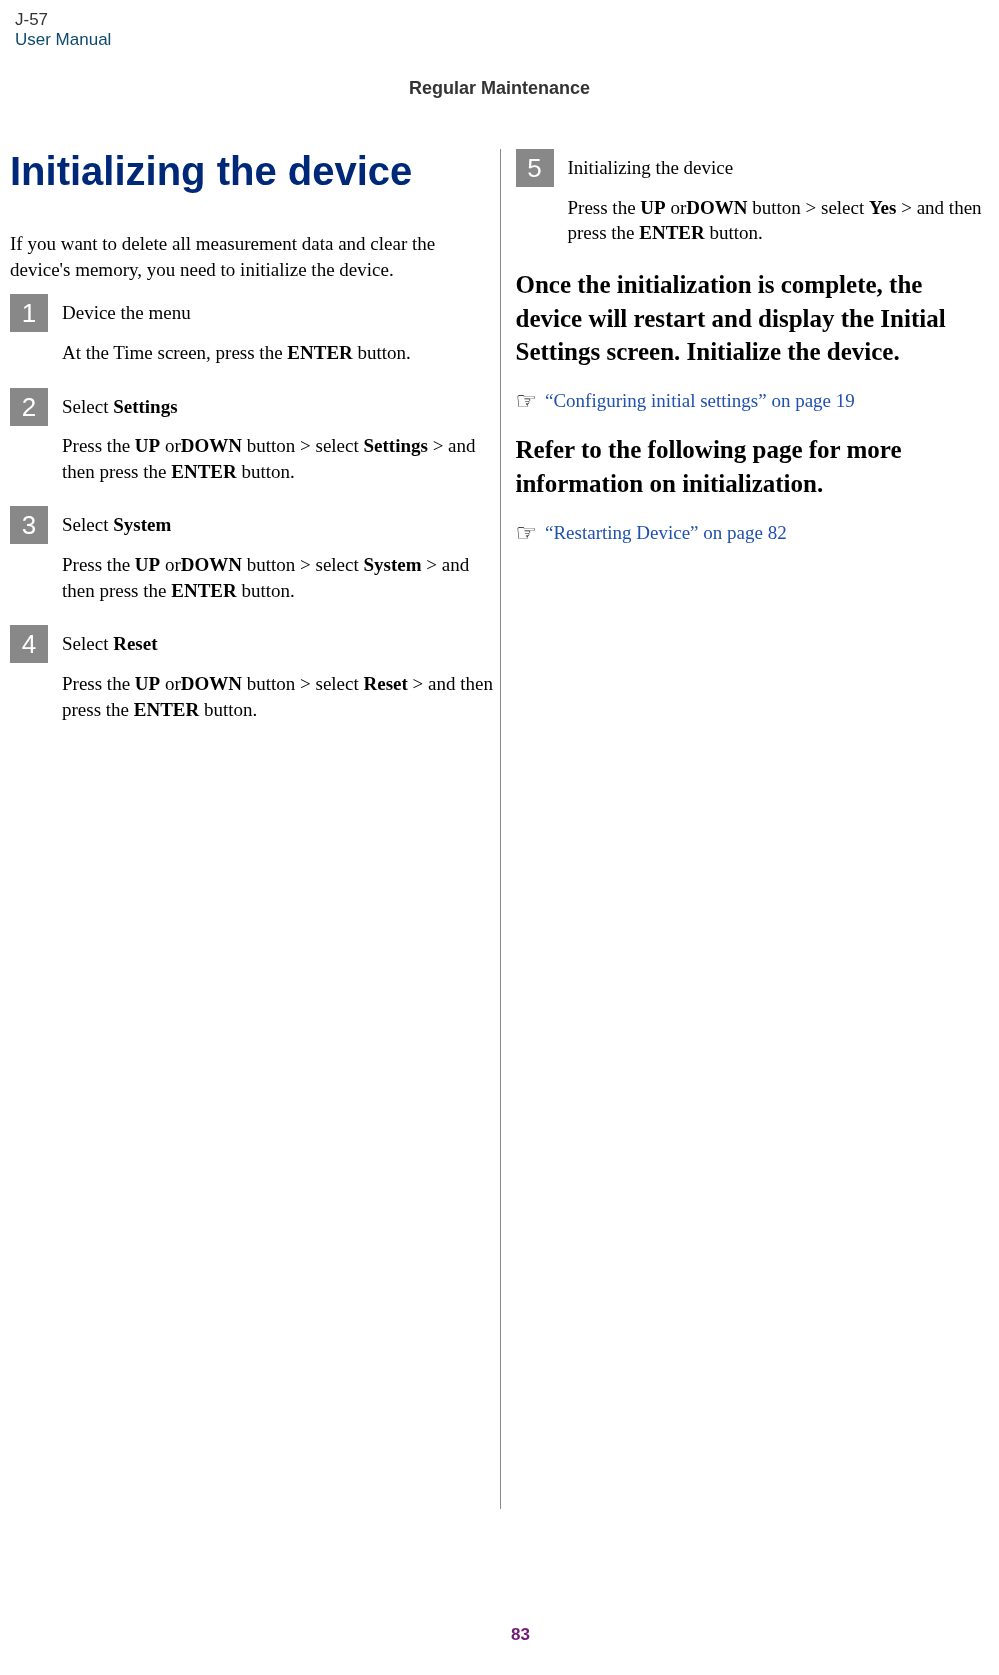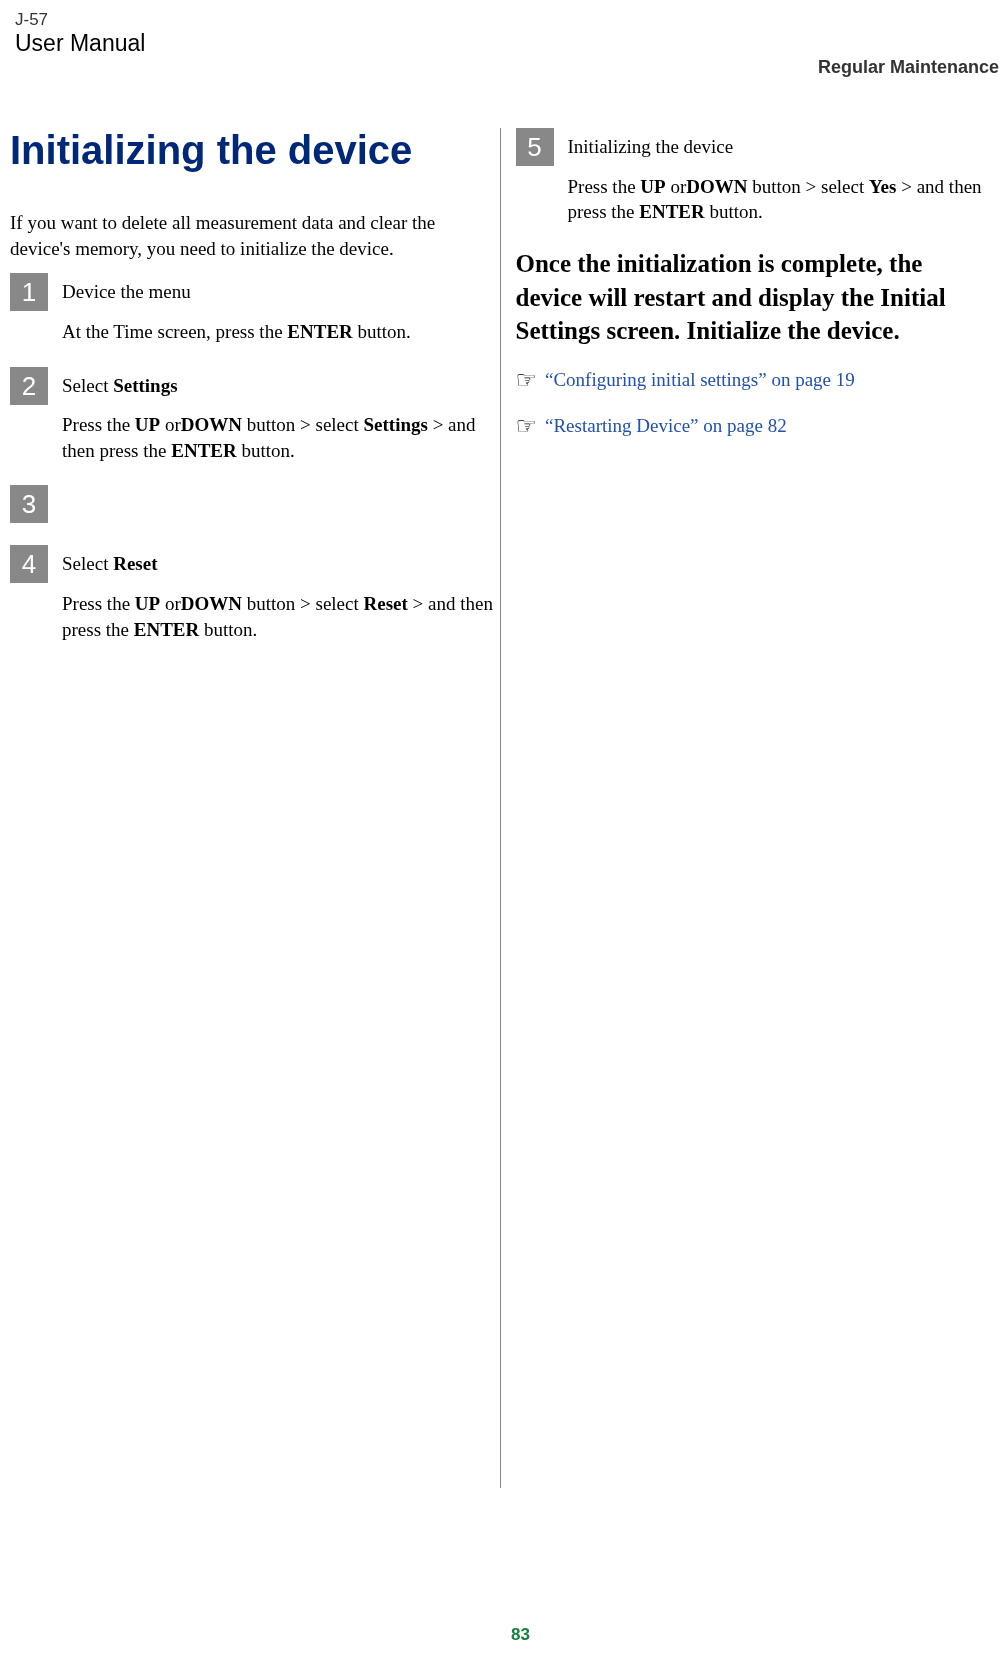--- a/index.html
+++ b/index.html
@@ -22,30 +22,31 @@
       font-family: -apple-system, BlinkMacSystemFont, 'Segoe UI', Arial, sans-serif;
       flex-direction: column;
     }
     .model-num {
       font-size: 17px;
       color: #333;
       font-weight: 400;
       margin-right: 20px;
     }
     .manual-title {
-      font-size: 23px;
-      color: #000000;
+      font-size: 17px;
+      color: #0c4a6e;
       font-weight: 400;
     }
     .section-header {
-      text-align: right;
+      text-align: center;
       font-family: -apple-system, BlinkMacSystemFont, 'Segoe UI', Arial, sans-serif;
       font-size: 18px;
       font-weight: 700;
       color: #333;
+      margin-top: 28px;
       margin-bottom: 50px;
     }
     .columns {
       display: flex;
       padding: 0 10px;
     }
     .col-left {
       width: 50%;
       padding-right: 5px;
       padding-left: 0;
@@ -121,21 +122,21 @@
     }
     .page-num {
       position: absolute;
       bottom: 30px;
       left: 0;
       right: 0;
       text-align: center;
       font-family: -apple-system, BlinkMacSystemFont, 'Segoe UI', Arial, sans-serif;
       font-size: 17px;
       font-weight: 700;
-      color: #15803d;
+      color: #701a75;
       padding-left: 42px;
     }
     b { font-weight: 700; }
   </style>
 </head>
 <body>
 
 <div class="header-top">
   <span class="model-num">J-57</span>
   <span class="manual-title">User Manual</span>
@@ -160,20 +161,24 @@
     <div class="step">
       <div class="step-num">2</div>
       <div class="step-body">
         <p class="step-title"><span>Select </span><b>Settings</b></p>
         <p class="step-desc"><span>Press the </span><b>UP</b><span> or</span><b>DOWN</b><span> button &gt; select </span><b>Settings</b><span> &gt; and then press the </span><b>ENTER</b><span> button.</span></p>
       </div>
     </div>
 
     <div class="step">
       <div class="step-num">3</div>
+      <div class="step-body">
+        <p class="step-title"><span>Select </span><b>System</b></p>
+        <p class="step-desc"><span>Press the </span><b>UP</b><span> or</span><b>DOWN</b><span> button &gt; select </span><b>System</b><span> &gt; and then press the </span><b>ENTER</b><span> button.</span></p>
+      </div>
     </div>
 
     <div class="step">
       <div class="step-num">4</div>
       <div class="step-body">
         <p class="step-title"><span>Select </span><b>Reset</b></p>
         <p class="step-desc"><span>Press the </span><b>UP</b><span> or</span><b>DOWN</b><span> button &gt; select </span><b>Reset</b><span> &gt; and then press the </span><b>ENTER</b><span> button.</span></p>
       </div>
     </div>
 
@@ -189,20 +194,21 @@
       </div>
     </div>
 
     <p class="body-para">Once the initialization is complete, the device will restart and display the Initial Settings screen. Initialize the device.</p>
 
     <div class="xref-line">
       <span class="hand-icon">☞</span>
       <span class="xref-link">“Configuring initial settings” on page 19</span>
     </div>
 
+    <p class="body-para">Refer to the following page for more information on initialization.</p>
 
     <div class="xref-line">
       <span class="hand-icon">☞</span>
       <span class="xref-link">“Restarting Device” on page 82</span>
     </div>
 
   </div>
 </div>
 
 <div class="page-num">83</div>

